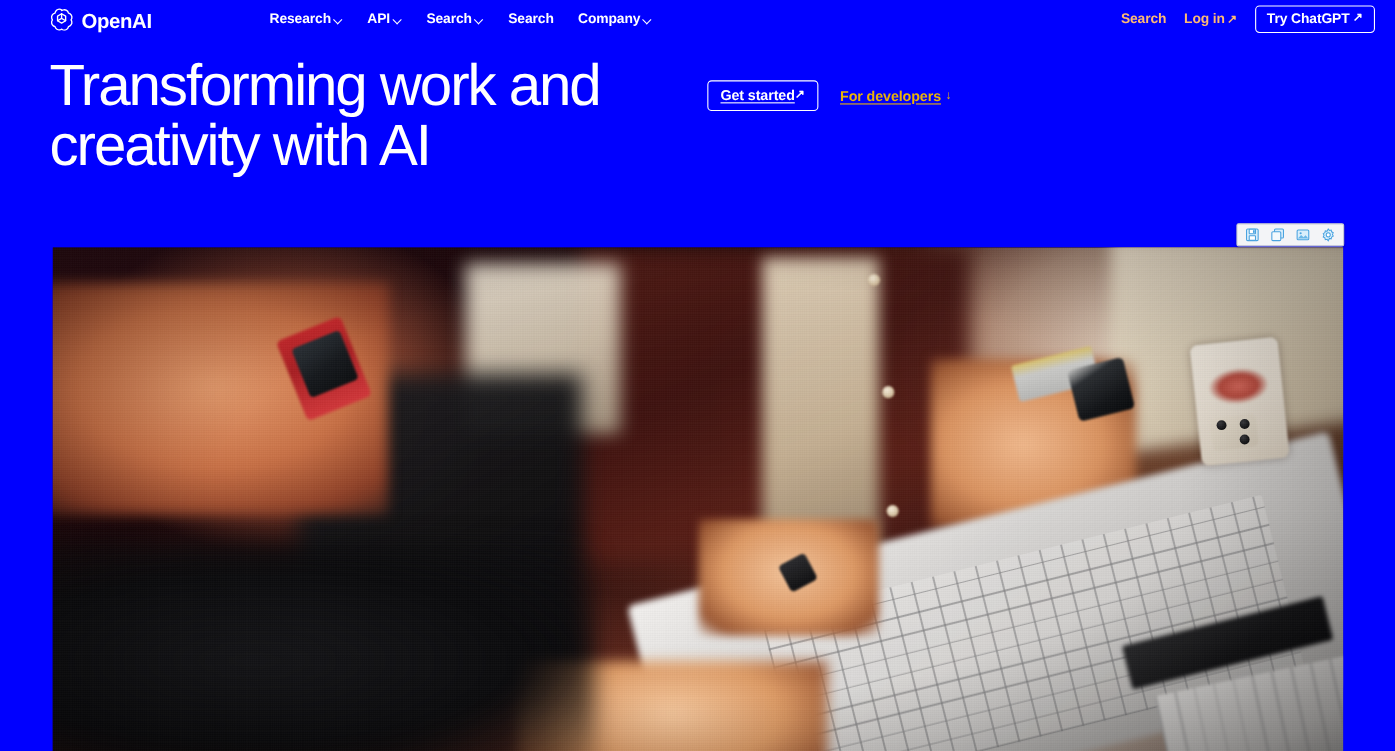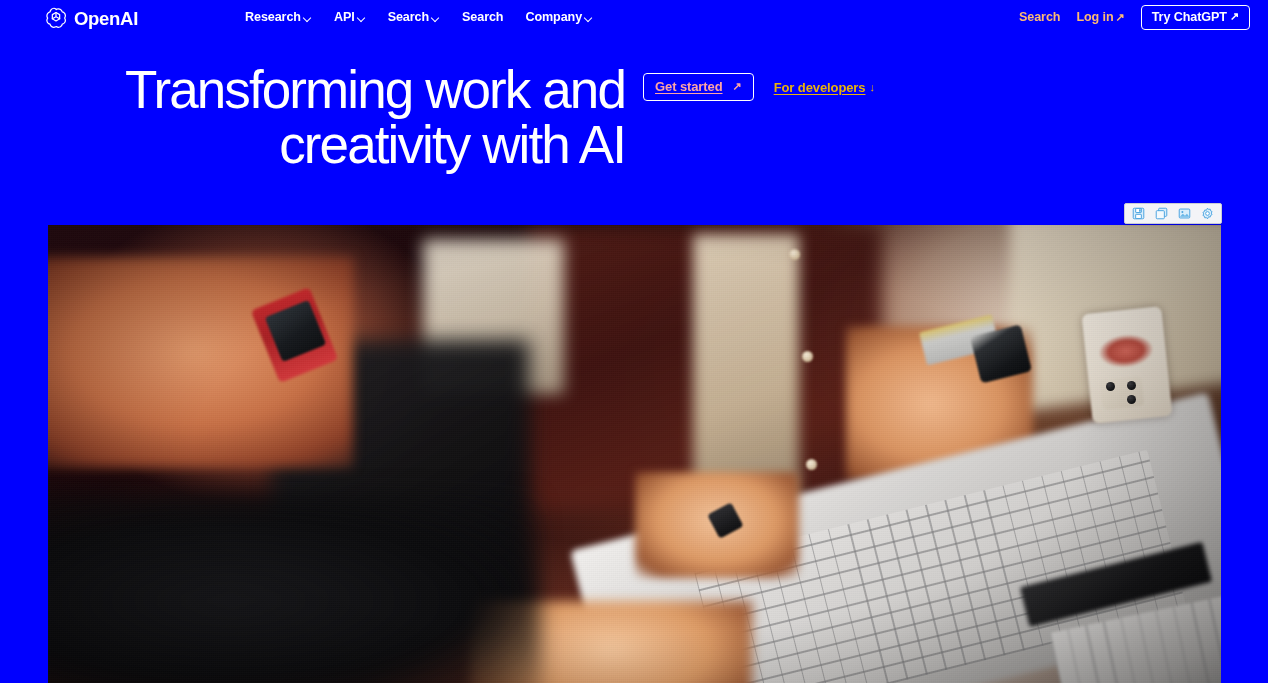--- a/index.html
+++ b/index.html
@@ -126,28 +126,27 @@
     position: absolute;
     top: 42px;
     left: 0;
     width: 1268px;
     height: 160px;
   }
 
   .headline {
     position: absolute;
     left: 45px;
-    top: 20px;
+    top: 8px;
     width: 580px;
     font-size: 53px;
     line-height: 1.04;
     font-weight: 400;
     letter-spacing: -1.9px;
     color: #ffffff;
-    text-align: right;
   }
 
   .hero-right {
     position: absolute;
     left: 643px;
     top: 10px;
     width: 570px;
   }
   .subhead {
     font-size: 16.5px;
@@ -159,27 +158,27 @@
   }
   .hero-actions {
     margin-top: 21px;
     display: flex;
     align-items: center;
     gap: 20px;
   }
   .btn-outline {
     display: inline-flex;
     align-items: center;
-    gap: 10px;
+    gap: 0;
     border: 1.2px solid #ffffff;
     border-radius: 4px;
     padding: 5px 11px 6px 11px;
     font-size: 13px;
     font-weight: 700;
-    color: #fca5a5;
+    color: #ffffff;
     background: transparent;
     cursor: pointer;
     white-space: nowrap;
     letter-spacing: -0.1px;
     font-family: "Liberation Sans", sans-serif;
     text-align: right;
   }
   .btn-outline .lbl { text-decoration: underline; text-underline-offset: 2px; }
   .link-inline {
     display: inline-flex;

